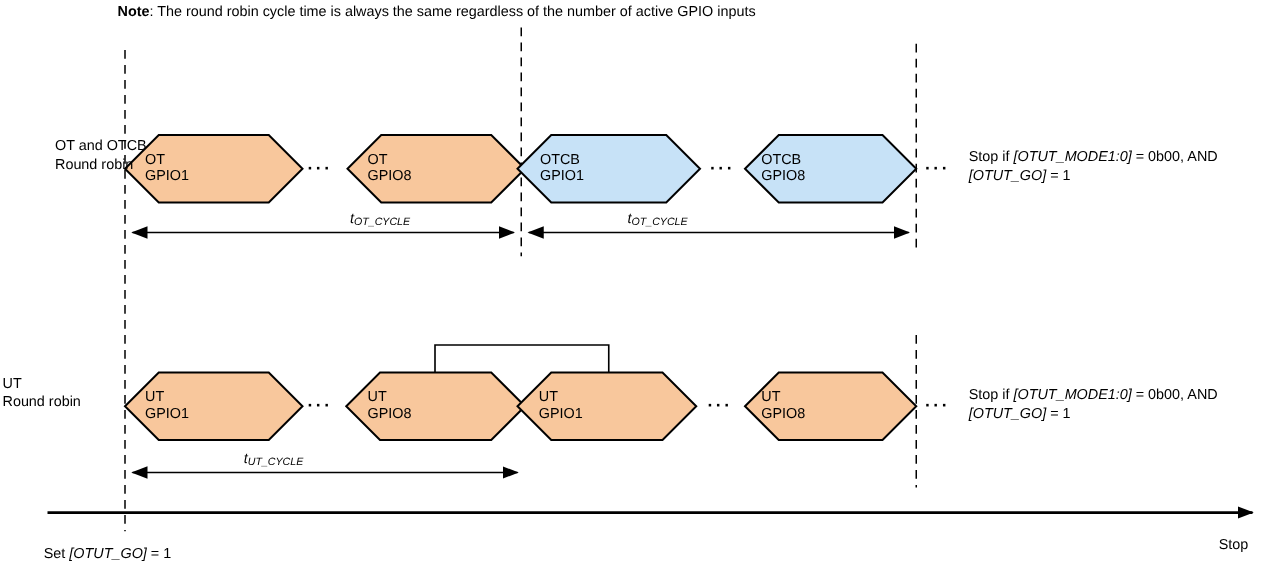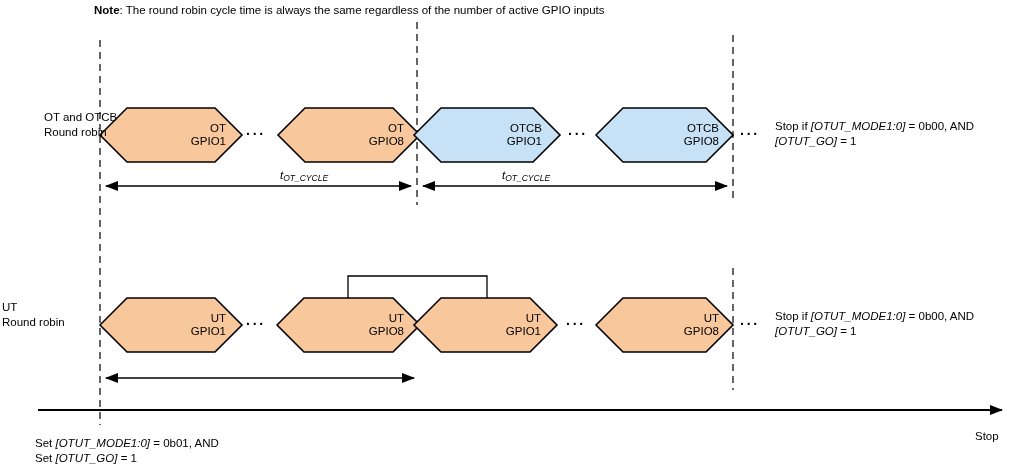--- a/index.html
+++ b/index.html
@@ -13,21 +13,21 @@
     overflow: hidden;
   }
   #diagram-svg { position: absolute; left: 0; top: 0; }
   .txt { position: absolute; font-size: 11.5px; line-height: 15px; white-space: nowrap; }
   .note { left: 94px; top: 3px; }
   .note b { font-weight: bold; }
   .row-label { line-height: 14.5px; }
   .row-label-top { left: 2px; top: 110px; margin-left: 42px; }
   .row-label-bottom { left: 2px; top: 300px; }
   .hex-label {
-    position: absolute; width: 110px; text-align: right;
+    position: absolute; width: 110px; text-align: left;
     font-size: 11.5px; line-height: 13px; white-space: nowrap;
   }
   .dots {
     position: absolute; font-size: 14px; font-weight: bold;
     letter-spacing: 2px; line-height: 14px;
   }
   .cycle-label {
     position: absolute; width: 130px; text-align: left;
     font-size: 11.5px; line-height: 14px; font-style: italic; white-space: nowrap;
   }
@@ -121,30 +121,30 @@
 
   <div class="dots" style="left:246px; top:127px;">···</div>
   <div class="dots" style="left:568px; top:127px;">···</div>
   <div class="dots" style="left:740px; top:127px;">···</div>
   <div class="dots" style="left:246px; top:317px;">···</div>
   <div class="dots" style="left:566px; top:317px;">···</div>
   <div class="dots" style="left:740px; top:317px;">···</div>
 
   <div class="cycle-label" style="left:280px; top:168px;"><span>t</span><sub>OT_CYCLE</sub></div>
   <div class="cycle-label" style="left:502px; top:168px;"><span>t</span><sub>OT_CYCLE</sub></div>
+  <div class="cycle-label" style="left:195px; top:360px;"><span>t</span><sub>UT_CYCLE</sub></div>
 
   <div class="txt stop-text-top">
     <div><span>Stop if </span><span class="reg">[OTUT_MODE1:0]</span><span> = 0b00, AND</span></div>
     <div><span class="reg">[OTUT_GO]</span><span> = 1</span></div>
   </div>
   <div class="txt stop-text-bottom">
     <div><span>Stop if </span><span class="reg">[OTUT_MODE1:0]</span><span> = 0b00, AND</span></div>
     <div><span class="reg">[OTUT_GO]</span><span> = 1</span></div>
   </div>
 
   <div class="txt set-text">
-    <div><span>Set </span><span class="reg">[OTUT_MODE1:0]</span><span> = 0b01, AND</span></div>
     <div><span>Set </span><span class="reg">[OTUT_GO]</span><span> = 1</span></div>
   </div>
 
   <div class="txt time-label">Stop</div>
 
 </div>
 
 </body></html>

